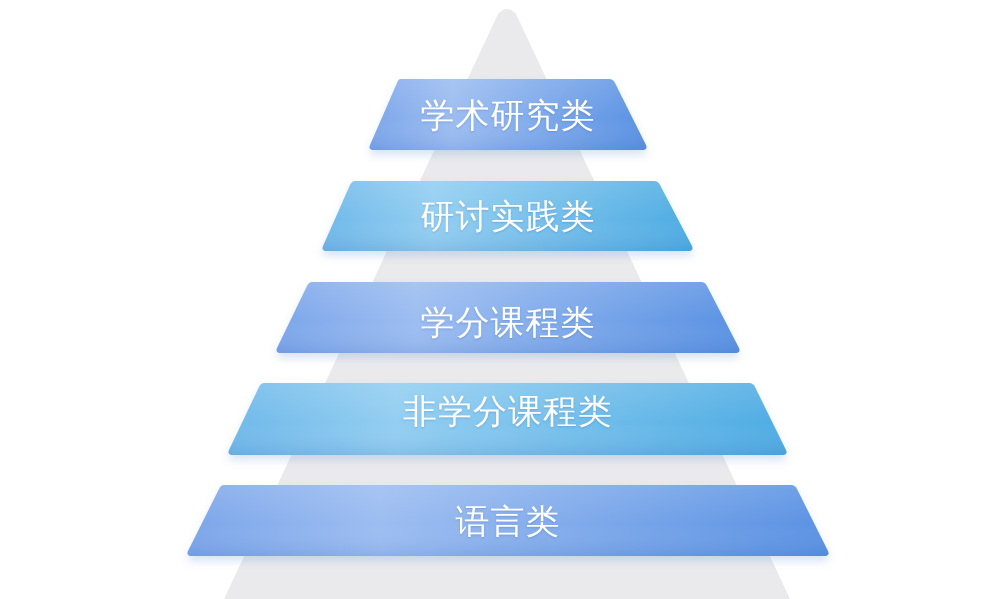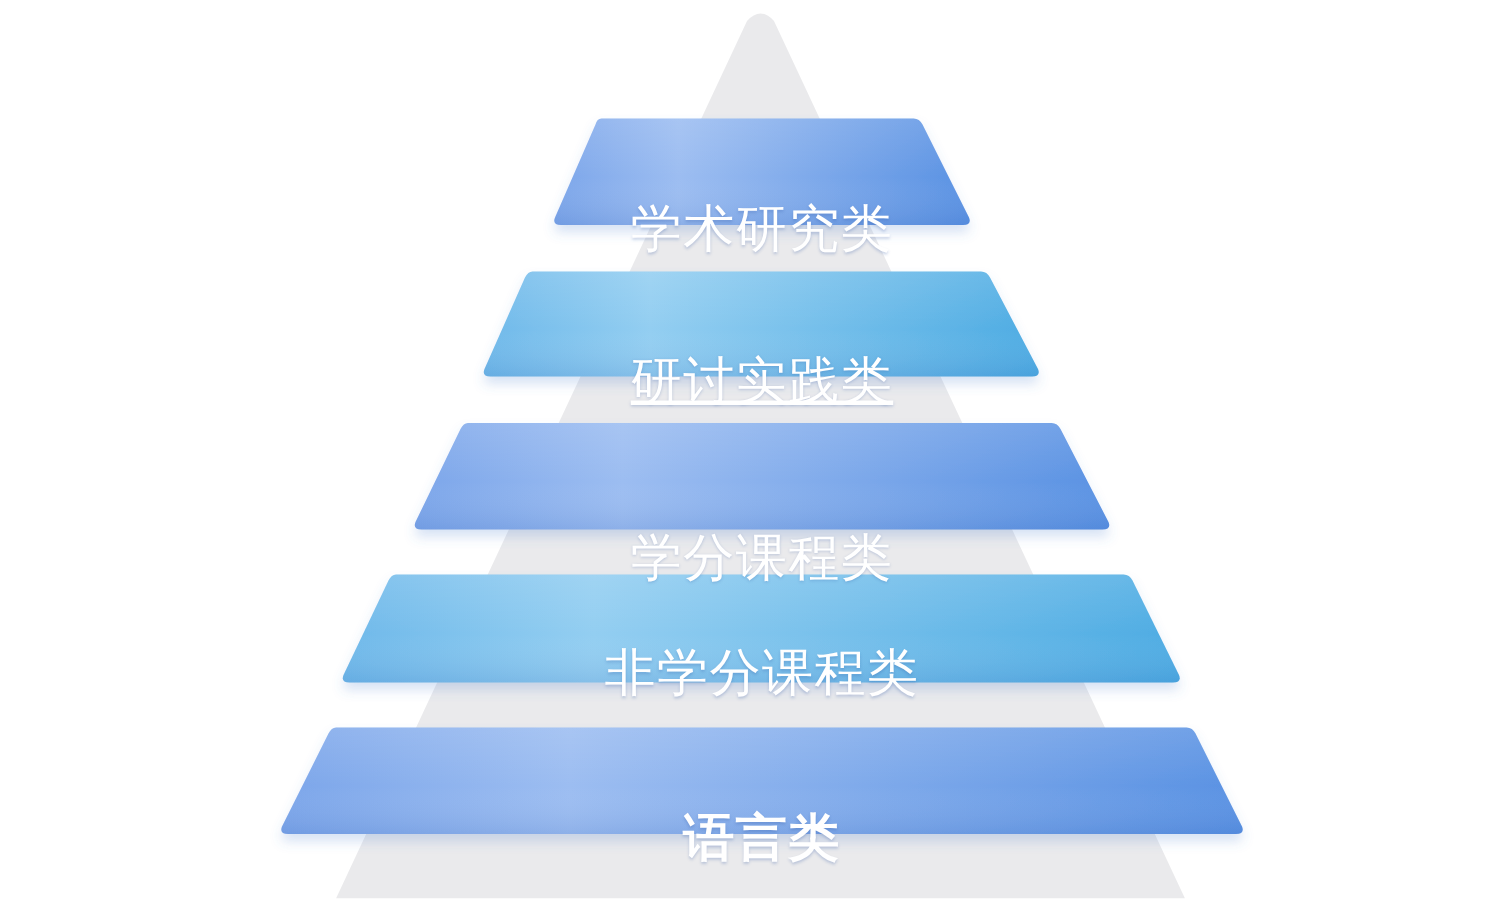--- a/index.html
+++ b/index.html
@@ -3,21 +3,21 @@
 <meta charset="utf-8">
 <style>
   html, body { margin: 0; padding: 0; background: #ffffff; }
   body { width: 993px; height: 599px; position: relative; overflow: hidden; font-family: "DejaVu Sans", "Liberation Sans", sans-serif; }
   #bg-pyramid { position: absolute; left: 0; top: 0; width: 993px; height: 599px; }
   .band { position: absolute; left: 0; top: 0; width: 993px; height: 599px; pointer-events: none; }
   .label {
     position: absolute; color: #ffffff; font-size: 34px; font-weight: 500;
     text-align: center; letter-spacing: 1px; line-height: 1;
     text-shadow: 0 1px 2px rgba(40,80,160,0.25);
-    white-space: nowrap; transform: translate(-50%, -50%); margin-top: 38px;
+    white-space: nowrap; transform: translate(-50%, -50%);
   }
 </style>
 </head>
 <body>
 
 <svg id="bg-pyramid" width="993" height="599" viewBox="0 0 993 599">
   <path d="M 498 14 Q 507 4 516 14 L 790 599 L 224 599 Z" fill="#eaeaec"></path>
 </svg>
 
 <svg id="bands" class="band" width="993" height="599" viewBox="0 0 993 599">
@@ -58,16 +58,16 @@
     <path d="M 264 383 L 749 383 Q 753 383 755 387 L 786 450 Q 788 455 782 455 L 233 455 Q 227 455 229 450 L 259 387 Q 261 383 264 383 Z" fill="url(#gCyan)"></path>
     <path d="M 264 383 L 749 383 Q 753 383 755 387 L 786 450 Q 788 455 782 455 L 233 455 Q 227 455 229 450 L 259 387 Q 261 383 264 383 Z" fill="url(#gShade)"></path>
   </g>
   <g filter="url(#sh)">
     <path d="M 224 485 L 791 485 Q 795 485 797 489 L 828 551 Q 830 556 824 556 L 192 556 Q 186 556 188 551 L 219 489 Q 221 485 224 485 Z" fill="url(#gBlue)"></path>
     <path d="M 224 485 L 791 485 Q 795 485 797 489 L 828 551 Q 830 556 824 556 L 192 556 Q 186 556 188 551 L 219 489 Q 221 485 224 485 Z" fill="url(#gShade)"></path>
   </g>
 </svg>
 
 <div class="label" style="left:508px; top:115px;">学术研究类</div>
-<div class="label" style="left:508px; top:216px;text-decoration:underline;">研讨实践类</div>
-<div class="label" style="left:508px; top:334px;">学分课程类</div>
+<div class="label" style="left:508px; top:216px;">研讨实践类</div>
+<div class="label" style="left:508px; top:322px;">学分课程类</div>
 <div class="label" style="left:508px; top:411px;">非学分课程类</div>
-<div class="label" style="left:508px; top:521px;font-weight:bold;">语言类</div>
+<div class="label" style="left:508px; top:521px;">语言类</div>
 
 </body></html>

